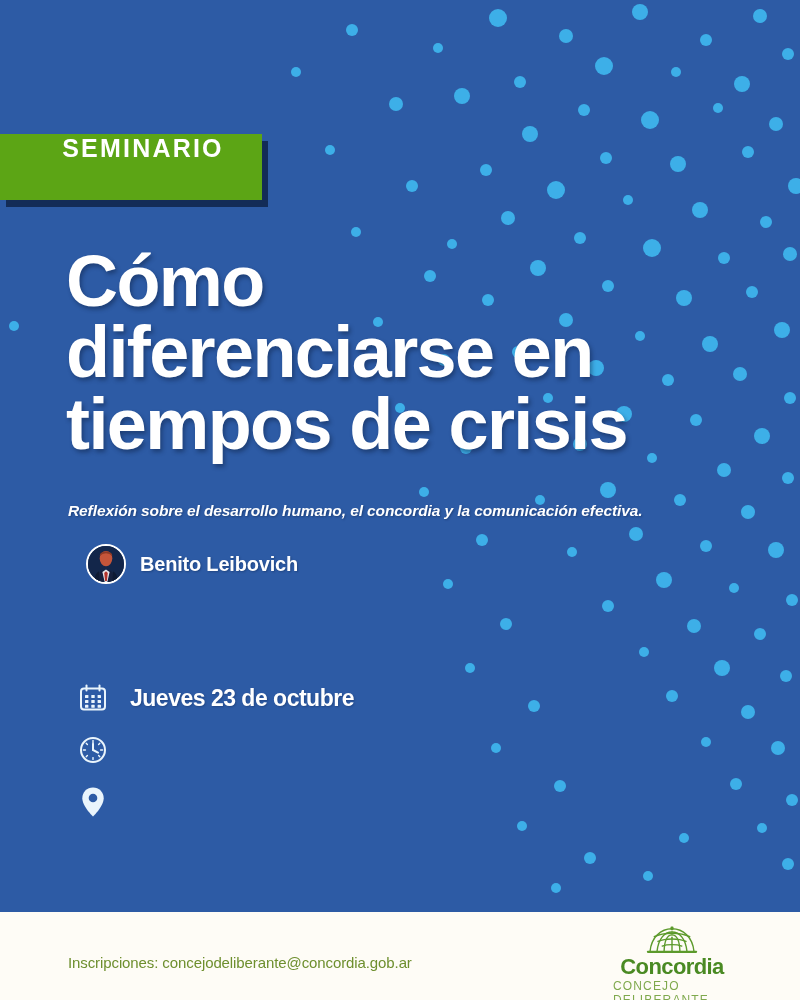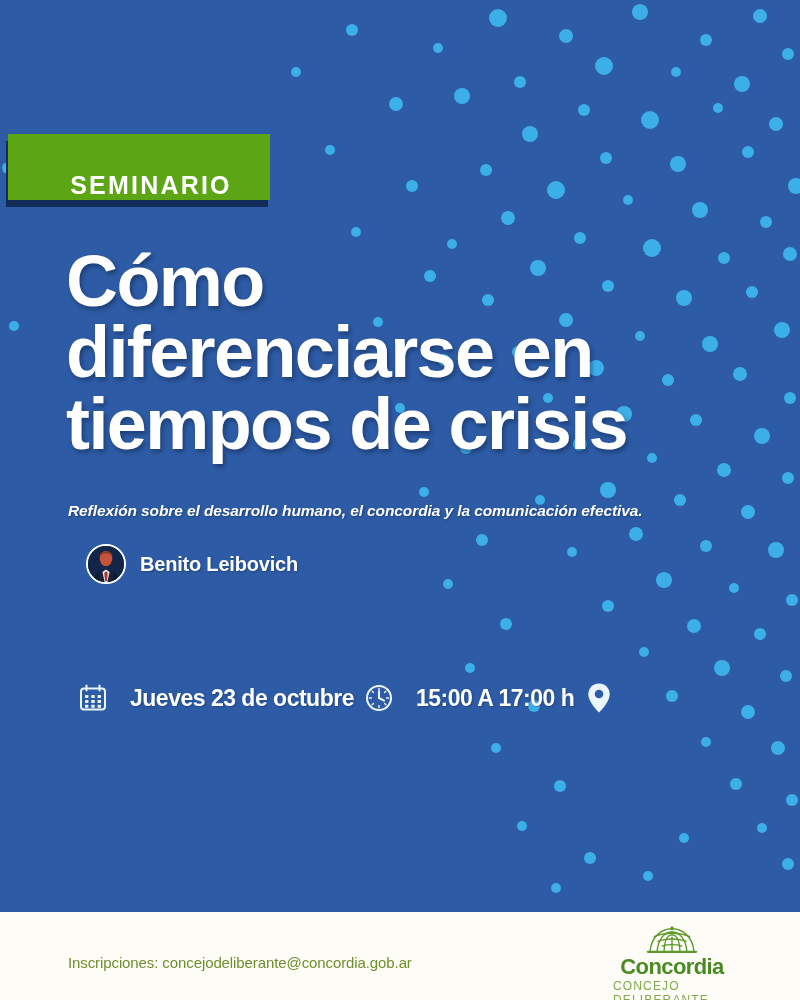--- a/index.html
+++ b/index.html
@@ -40,25 +40,25 @@
     width:262px; height:66px;
   }
   .badge-shadow {
     position:absolute;
     left:6px; top:7px;
     width:262px; height:66px;
     background:#132C57;
   }
   .badge {
     position:absolute;
-    left:8px; top:0;
+    left:0; top:0;
     width:262px; height:66px;
     background:#5CA515;
     display:flex;
-    align-items:flex-end;
+    align-items:flex-start;
     justify-content:center;
     padding-left:10px;
   }
   .badge-label {
     color:#ffffff;
     font-size:25px;
     font-weight:bold;
     letter-spacing:2.2px;
     padding-left:14px;
   }
@@ -114,21 +114,21 @@
     font-weight:bold;
     letter-spacing:-0.2px;
     text-shadow:1px 1px 2px rgba(10,28,62,0.35);
   }
 
   
   .details {
     position:absolute;
     left:76px; top:676px;
     display:flex;
-    flex-direction:row;
+    flex-direction:column;
     gap:8px;
   }
   .detail-row {
     display:flex;
     align-items:center;
     gap:20px;
     height:44px;
   }
   .detail-icon {
     width:34px; height:34px;
@@ -379,21 +379,20 @@
               <line x1="21.8" y1="21.8" x2="20.6" y2="20.6"></line>
               <line x1="8.2" y1="21.8" x2="9.4" y2="20.6"></line>
               <line x1="8.2" y1="8.2" x2="9.4" y2="9.4"></line>
             </g>
             <g stroke="#EAF5FC" stroke-width="2" stroke-linecap="round">
               <line x1="15" y1="15" x2="15" y2="8.6"></line>
               <line x1="15" y1="15" x2="20" y2="17.6"></line>
             </g>
           </svg>
         </span>
-        <span class="detail-text">15:00 A 17:00 h</span>
       </div>
 
       <div class="detail-row">
         <span class="detail-icon">
           <svg width="30" height="32" viewBox="0 0 30 32" xmlns="http://www.w3.org/2000/svg">
             <path d="M15 1.5 C9 1.5 4.3 6.2 4.3 12.2 C4.3 20.2 15 30.5 15 30.5 C15 30.5 25.7 20.2 25.7 12.2 C25.7 6.2 21 1.5 15 1.5 Z" fill="#EAF5FC"></path>
             <circle cx="15" cy="12" r="4.3" fill="#2D5BA5"></circle>
           </svg>
         </span>
       </div>

